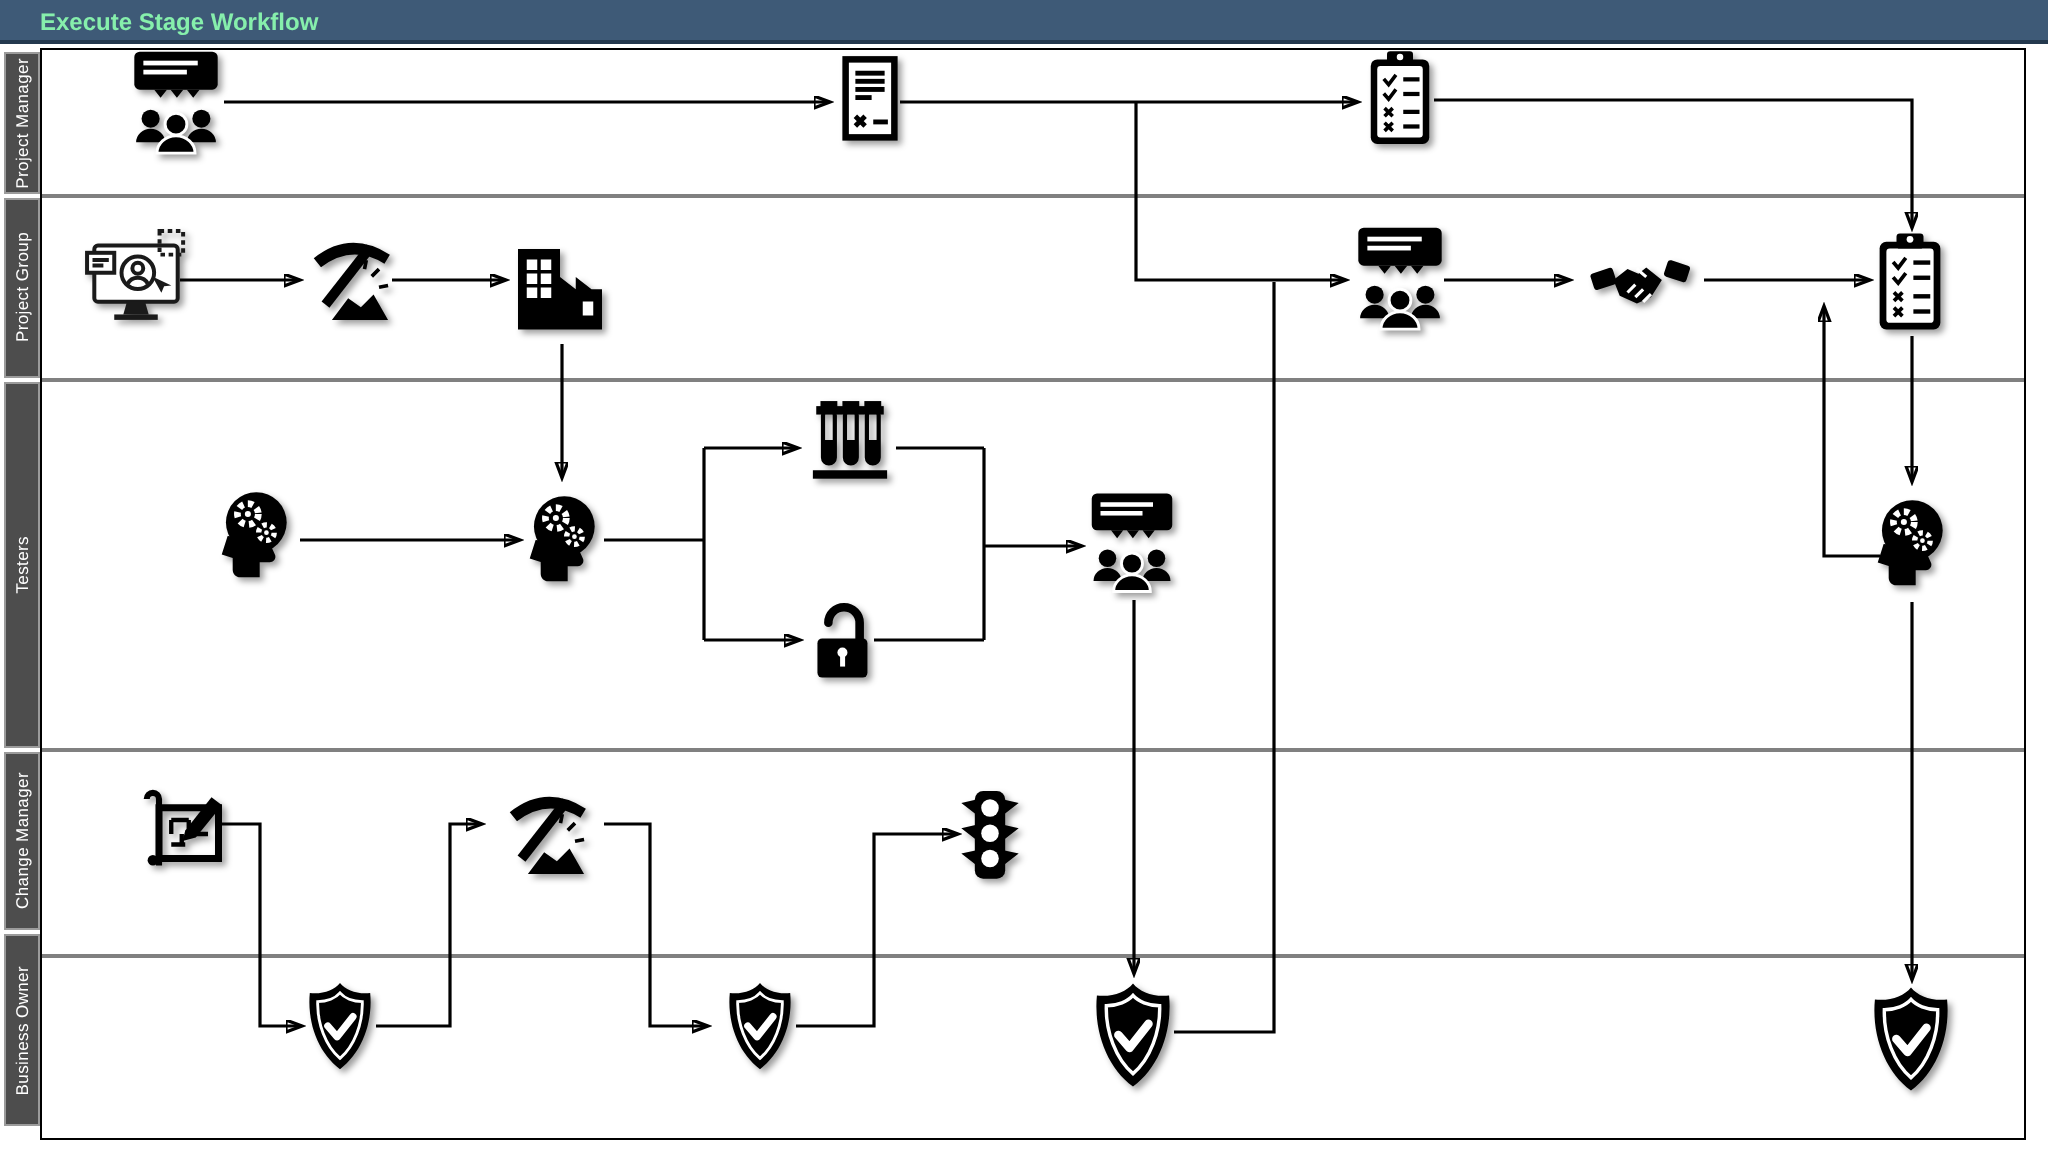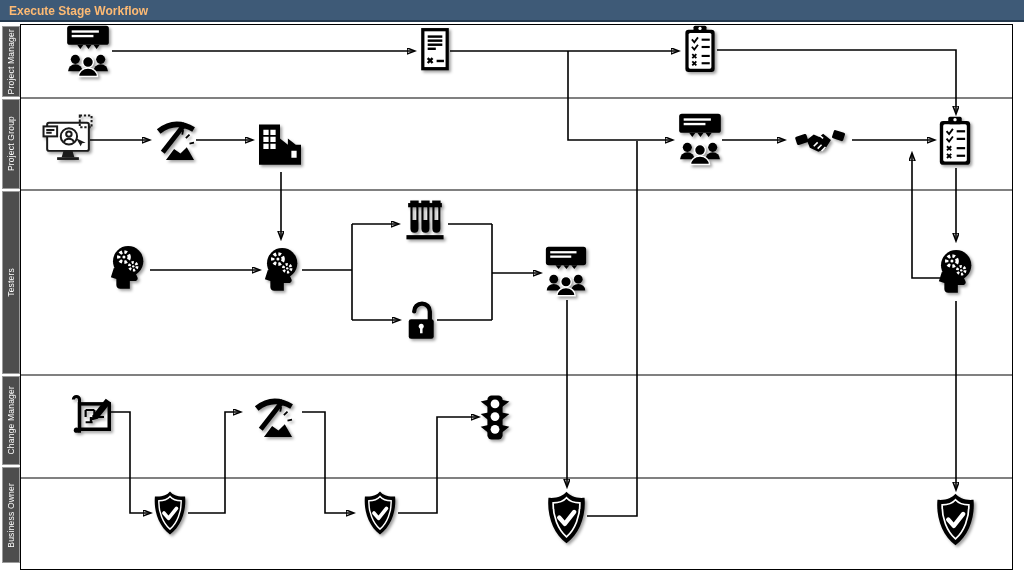--- a/index.html
+++ b/index.html
@@ -2,22 +2,22 @@
 <html><head>
 <meta charset="utf-8">
 <style>
   html,body{margin:0;padding:0;}
   body{
     width:1024px;height:576px;position:relative;overflow:hidden;
     background:#ffffff;font-family:"Liberation Sans", sans-serif;
   }
   .title-bar{
     position:absolute;left:0;top:0;width:1024px;height:22px;
-    background:#3E5A77;color:#fdba74;font-size:12px;font-weight:bold;
-    line-height:22px;padding-left:9px;box-sizing:border-box;
+    background:#3E5A77;color:#86efac;font-size:12px;font-weight:bold;
+    line-height:22px;padding-left:20px;box-sizing:border-box;
     border-bottom:2px solid #24394e;
   }
   .diagram-frame{
     position:absolute;left:20px;top:24px;width:993px;height:546px;
     border:1.6px solid #000;box-sizing:border-box;background:#fff;
   }
   .lane-divider{
     position:absolute;left:21px;width:991px;height:2px;background:#808080;
   }
   .lane-tab{

